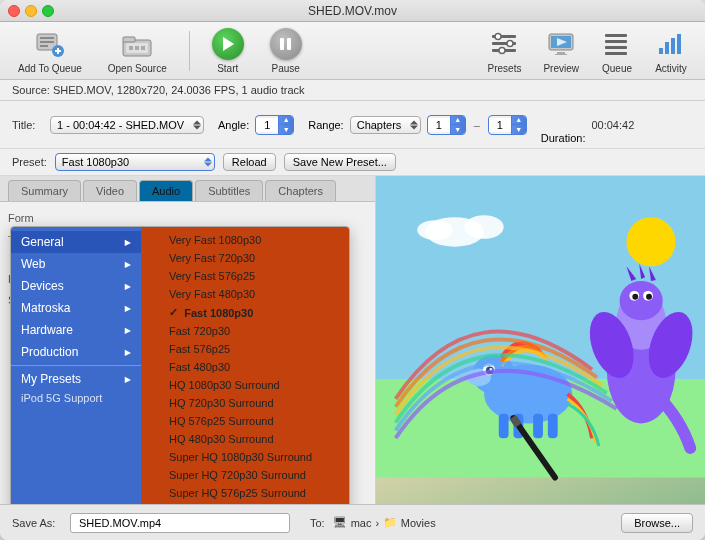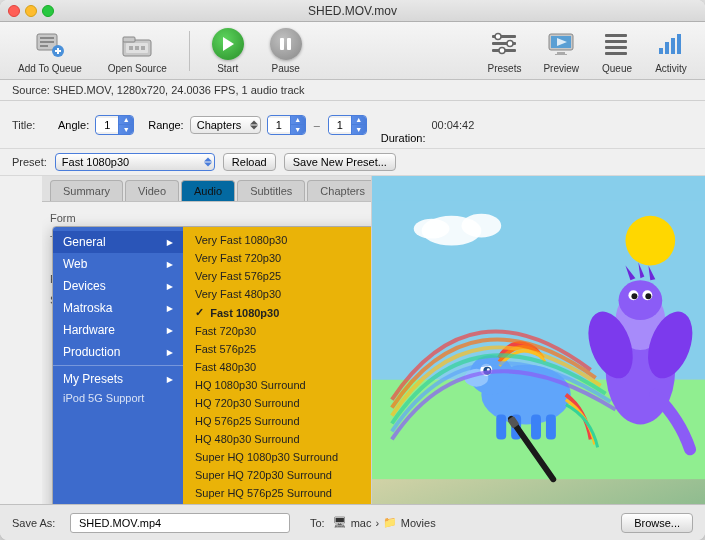--- a/index.html
+++ b/index.html
@@ -182,28 +182,27 @@
     }
     
     .main-content {
       display: flex;
       flex: 1;
       overflow: hidden;
       position: relative;
     }
     
     .left-panel {
-      width: 330px;
+      width: 376px;
       background: #f0f0f0;
       border-right: 1px solid #d0d0d0;
       display: flex;
       flex-direction: column;
       overflow: hidden;
       position: relative;
-      margin-left: 42px;
     }
     .tabs-bar {
       display: flex;
       background: #e0e0e0;
       border-bottom: 1px solid #c0c0c0;
       padding: 0 8px;
       padding-top: 4px;
       gap: 2px;
     }
     .tab {
@@ -264,22 +263,22 @@
     .cat-arrow { font-size: 8px; }
     .menu-divider { height: 1px; background: rgba(255,255,255,0.3); margin: 2px 0; }
     .menu-item-sub {
       padding: 2px 10px;
       font-size: 11px;
       cursor: pointer;
       color: rgba(255,255,255,0.8);
     }
     .menu-right {
       flex: 1;
-      padding: 4px 0;
-      background: #eab308;
+      padding: 4px 16px;
+      background: #c2410c;
     }
     .menu-option {
       padding: 3px 12px;
       font-size: 11px;
       cursor: pointer;
       color: #222;
       display: flex;
       align-items: center;
       gap: 4px;
     }
@@ -516,20 +515,29 @@
     </div>
   </div>
 
   <div class="info-row">
     <span style="font-weight:500;">Source:</span>
     <span>SHED.MOV, 1280x720, 24.0036 FPS, 1 audio track</span>
   </div>
 
   <div class="row">
     <span class="row-label">Title:</span>
+    <div class="select-wrap">
+      <select>
+        <option>1 - 00:04:42 - SHED.MOV</option>
+      </select>
+      <div class="select-arrows">
+        <div class="arrow-up"></div>
+        <div class="arrow-down"></div>
+      </div>
+    </div>
     <span style="margin-left:8px;">Angle:</span>
     <div class="stepper">
       <span class="stepper-val">1</span>
       <div class="stepper-btns">
         <button class="stepper-btn">▲</button>
         <button class="stepper-btn">▼</button>
       </div>
     </div>
     <span style="margin-left:8px;">Range:</span>
     <div class="select-wrap">

